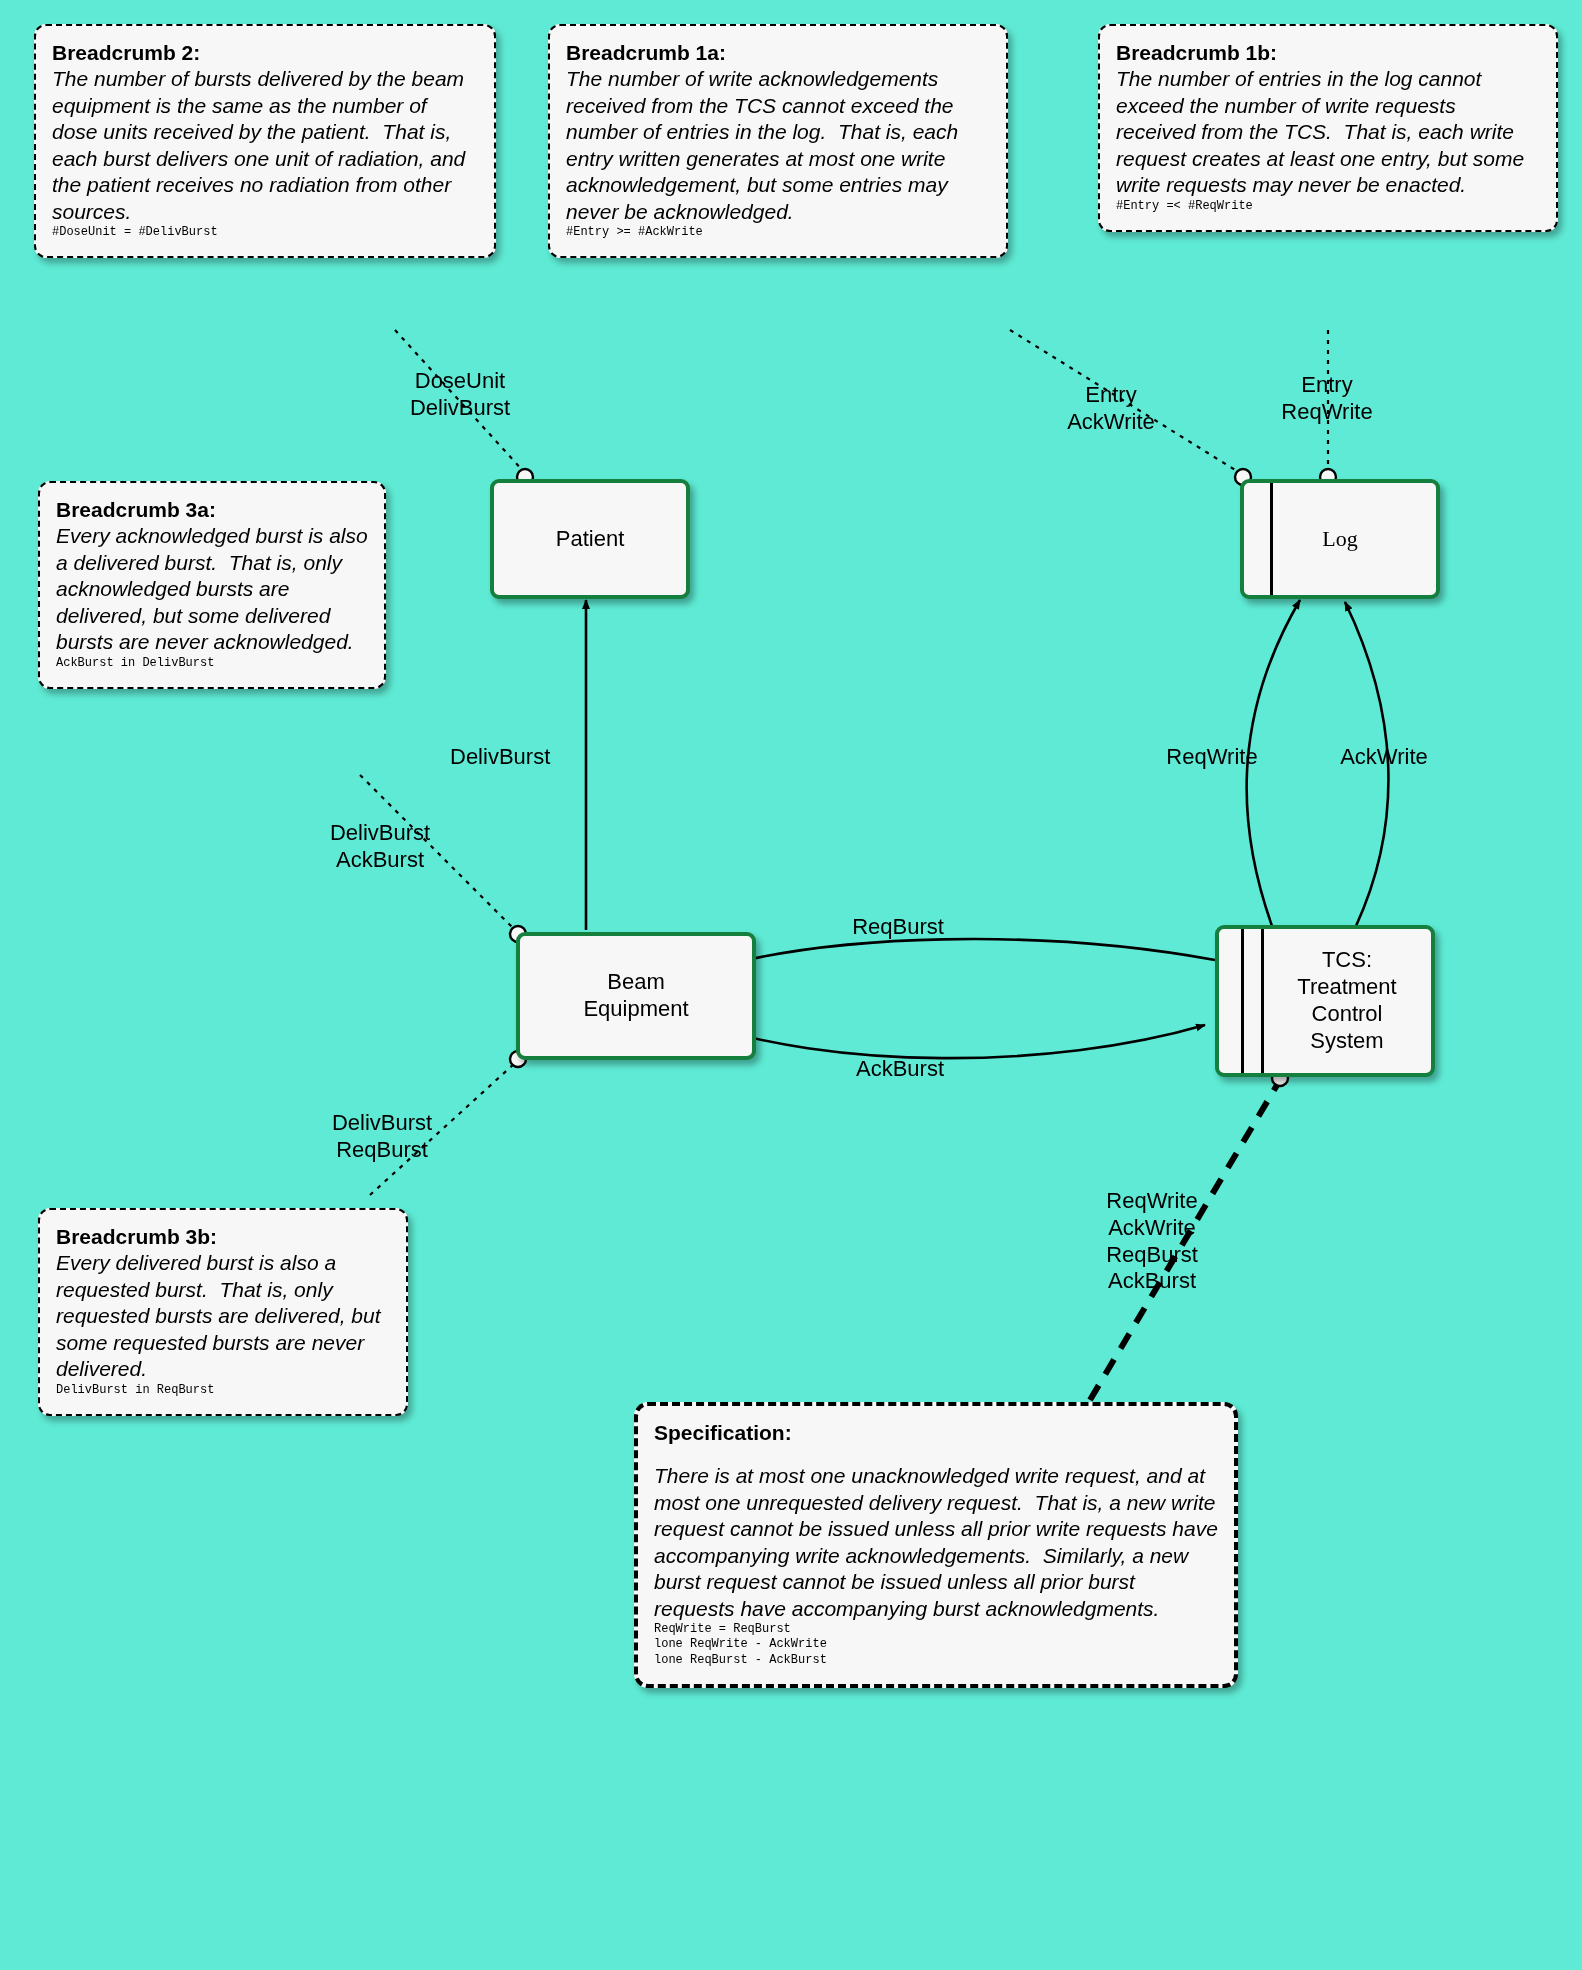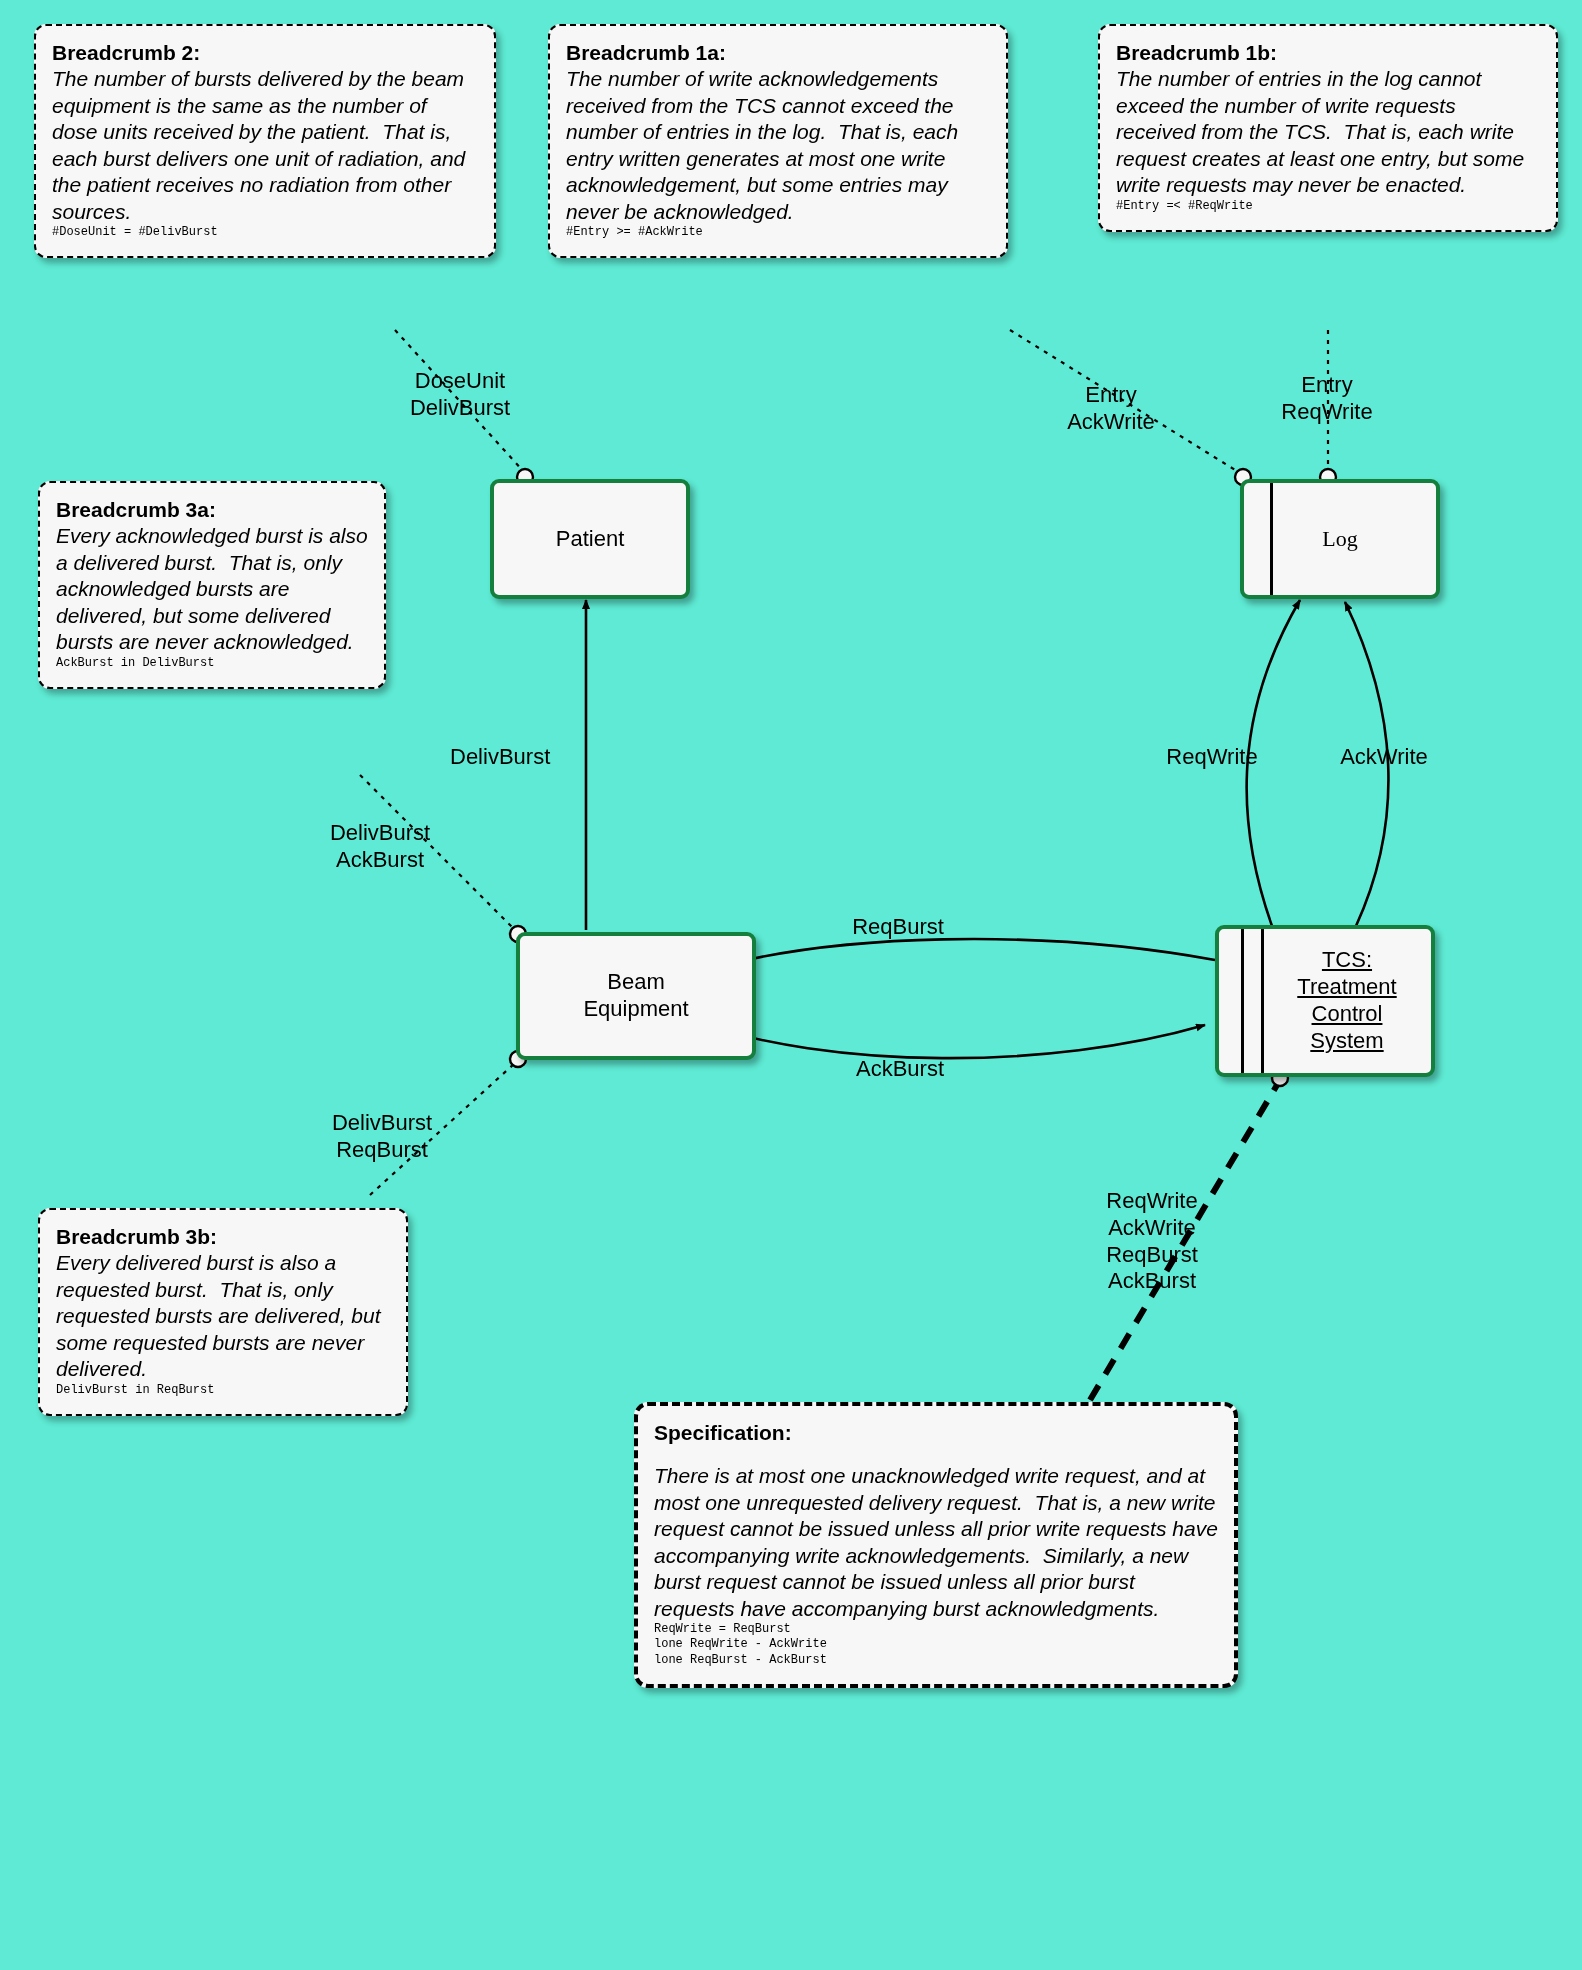--- a/index.html
+++ b/index.html
@@ -191,21 +191,21 @@
   </div>
 
   <div class="entity" style="left:516px; top:932px; width:240px; height:128px;">
     <div class="e-label">Beam
 Equipment</div>
   </div>
 
   <div class="entity" style="left:1215px; top:925px; width:220px; height:152px;">
     <div class="bar" style="left:22px;"></div>
     <div class="bar" style="left:42px;"></div>
-    <div class="e-label" style="margin-left:44px;text-decoration:underline;">TCS:
+    <div class="e-label" style="margin-left:44px;">TCS:
 Treatment
 Control
 System</div>
   </div>
 
   <div class="elabel" style="left:385px; top:368px; width:150px;">DoseUnit
 DelivBurst</div>
 
   <div class="elabel" style="left:1040px; top:382px; width:142px;">Entry
 AckWrite</div>

